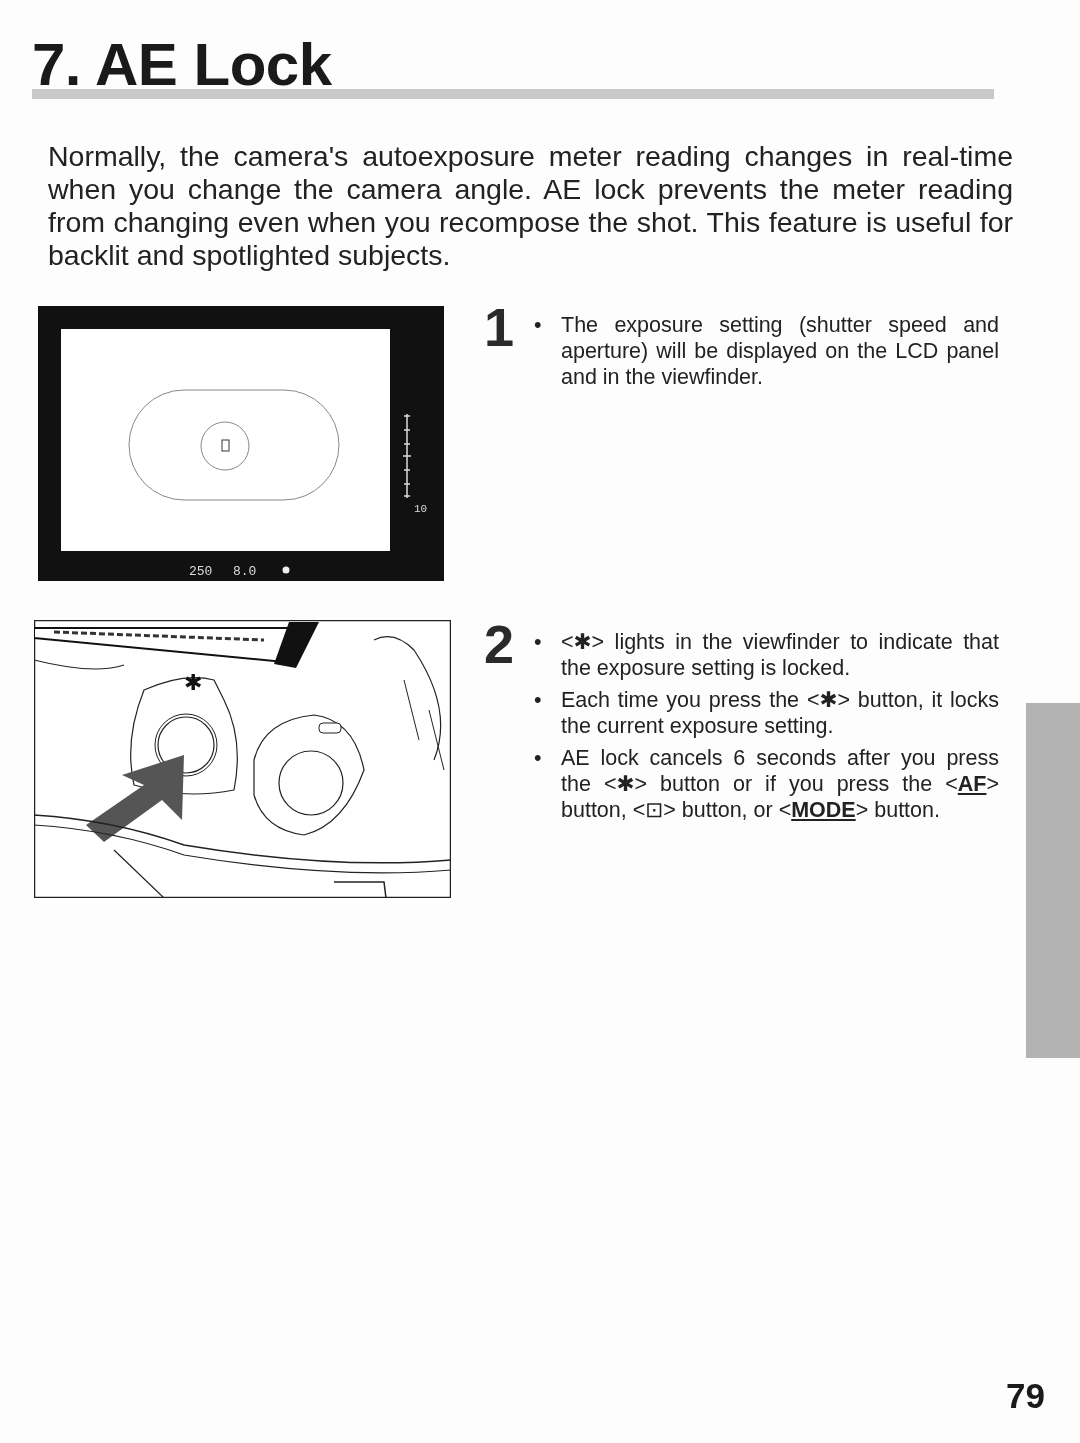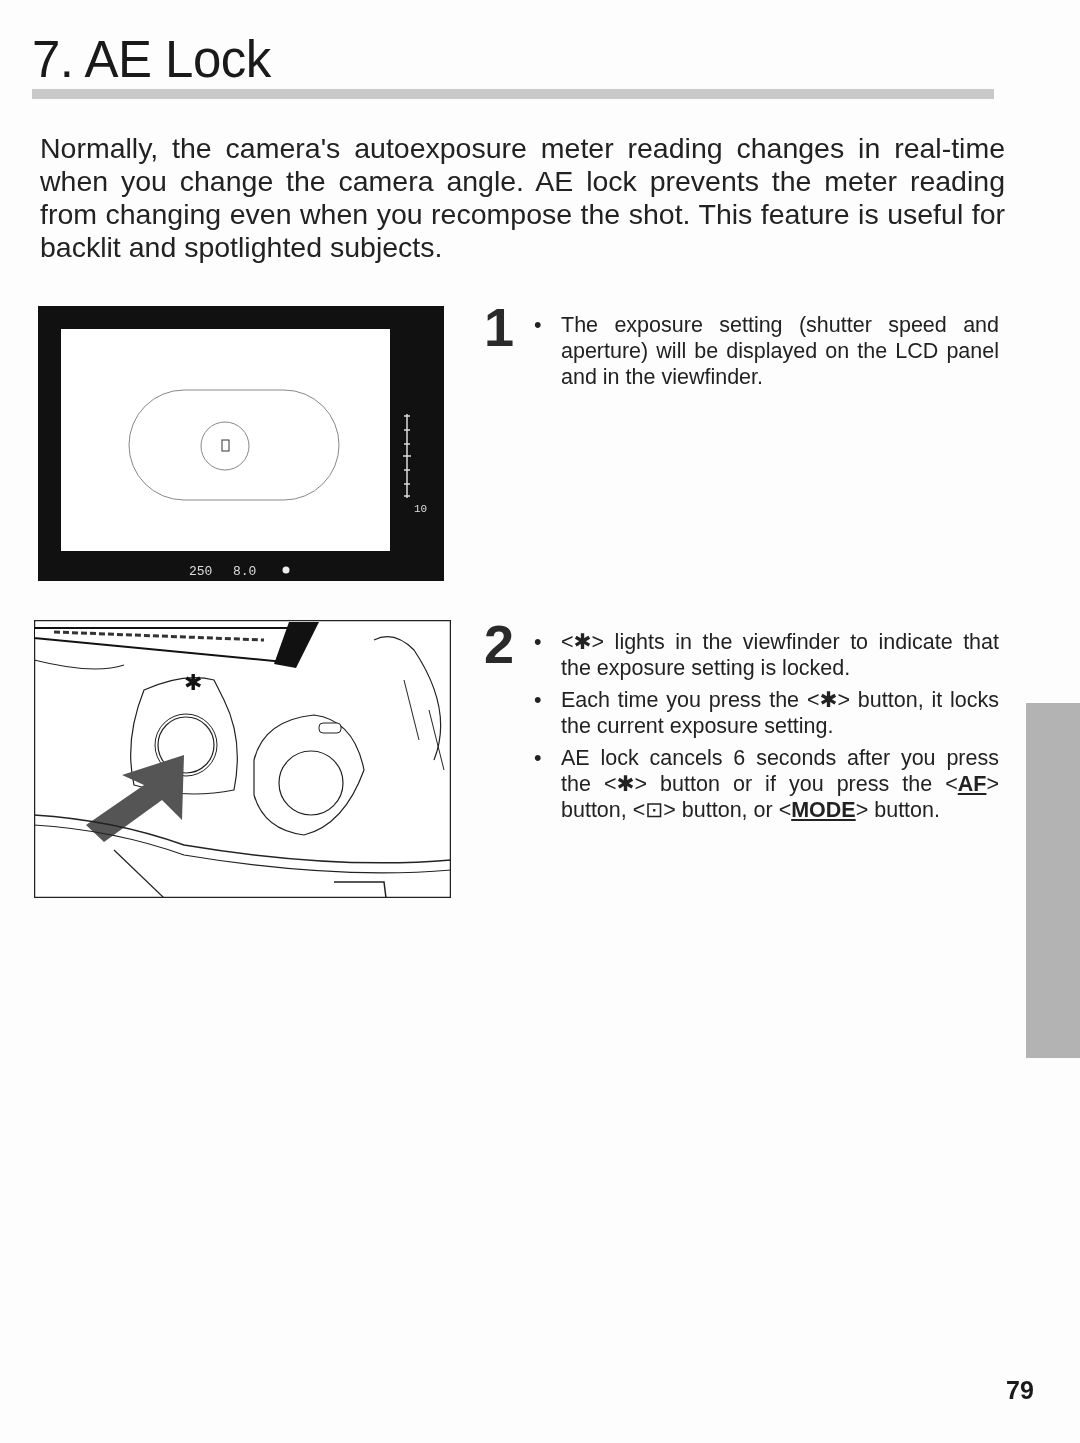--- a/index.html
+++ b/index.html
@@ -1,30 +1,30 @@
 <!DOCTYPE html>
 <html><head>
 <meta charset="utf-8">
 <style>
   html, body { margin:0; padding:0; background:#fdfdfd; }
   body { width:1080px; height:1443px; position:relative; overflow:hidden;
          font-family:"Liberation Sans", sans-serif; color:#1a1a1a; }
-  .title { position:absolute; left:32px; top:30px; font-size:51px; font-weight:normal; letter-spacing:-0.5px; margin:0; }
+  .title { position:absolute; left:32px; top:30px; font-size:60px; font-weight:bold; letter-spacing:-0.5px; margin:0; }
   .rule { position:absolute; left:32px; top:89px; width:962px; height:10px; background:#c9c9c9; }
-  .intro { position:absolute; left:32px; top:124px; width:965px; font-size:28.5px; line-height:33px; margin:8px; text-align:justify; color:#222; }
+  .intro { position:absolute; left:32px; top:124px; width:965px; font-size:28.5px; line-height:33px; margin:16px; text-align:justify; color:#222; }
   .viewfinder { position:absolute; left:38px; top:306px; width:406px; height:275px; }
   .camera { position:absolute; left:34px; top:620px; width:417px; height:278px; }
   .step { position:absolute; left:484px; width:515px; }
   .step-num { position:absolute; left:0; top:0; font-size:54px; font-weight:bold; color:#2a2a2a; line-height:54px; }
   .step-head { margin-left:49px; font-size:28.5px; line-height:33px; color:#222; }
   .bullets { list-style:none; margin:12px 0 0 49px; padding:0 0 0 28px; }
   .bullets li { position:relative; font-size:21.5px; line-height:26px; margin-bottom:6px; text-align:justify; color:#222; }
   .bullets li .dot { position:absolute; left:-27px; top:0; }
   .tab { position:absolute; left:1026px; top:703px; width:54px; height:355px; background:#b3b3b3; }
-  .page-num { position:absolute; left:1006px; top:1376px; font-size:25px; font-weight:bold; }
+  .page-num { position:absolute; left:1006px; top:1376px; font-size:35px; font-weight:bold; }
   b.k { font-weight:bold;text-decoration:underline; }
 </style>
 </head>
 <body>
 
 <h1 class="title">7. AE Lock</h1>
 <div class="rule"></div>
 <p class="intro">Normally, the camera's autoexposure meter reading changes in real-time when you change the camera angle. AE lock prevents the meter reading from changing even when you recompose the shot. This feature is useful for backlit and spotlighted subjects.</p>
 
 <svg class="viewfinder" viewBox="0 0 406 275">

